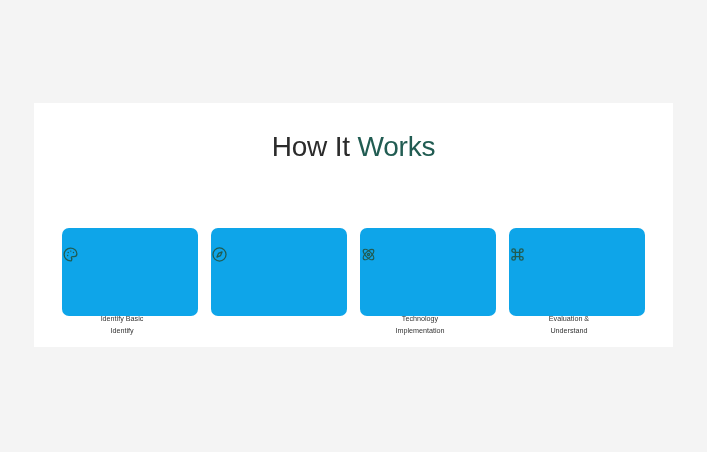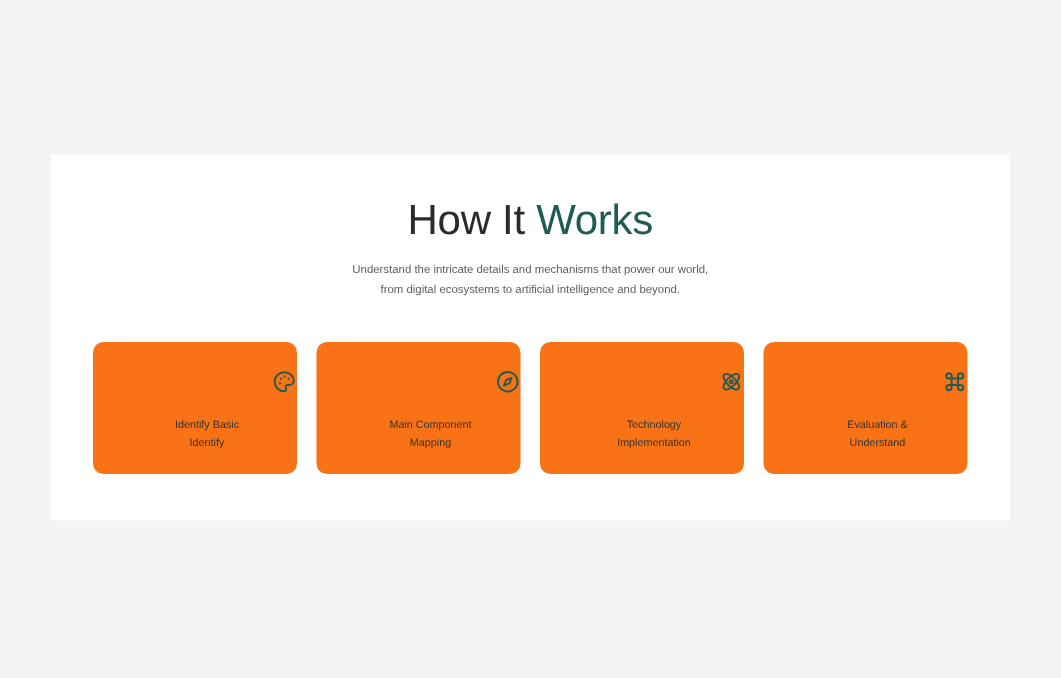--- a/index.html
+++ b/index.html
@@ -71,28 +71,29 @@
     left: 28px;
     top: 125px;
     width: 584px;
     display: flex;
     gap: 13px;
   }
 
   .card {
     width: 136px;
     height: 88px;
-    background: #f97316;
+    background: #0ea5e9;
     border-radius: 7px;
     box-sizing: border-box;
     display: flex;
     flex-direction: column;
-    align-items: flex-end;
+    align-items: flex-start;
     justify-content: flex-start;
     padding-top: 18px;
+    gap: 36px;
   }
 
   .card-icon {
     width: 17px;
     height: 17px;
     color: #215c52;
     display: block;
     line-height: 0;
   }
   .card-icon svg {
@@ -118,24 +119,20 @@
 <body>
 
 <div id="page">
 
   <div class="panel">
 
     <h1 class="heading">
       <span class="plain">How It </span><span class="accent">Works</span>
     </h1>
 
-    <p class="subtitle">
-      <span class="line">Understand the intricate details and mechanisms that power our world,</span>
-      <span class="line">from digital ecosystems to artificial intelligence and beyond.</span>
-    </p>
 
     <div class="cards">
 
       <div class="card">
         <span class="card-icon">
           <svg viewBox="0 0 24 24" fill="none" stroke="currentColor" stroke-width="1.8" stroke-linecap="round" stroke-linejoin="round">
             <path d="M12 21a9 9 0 1 1 0-18c4.97 0 9 3.58 9 8 0 2.21-1.79 4-4 4h-2.2a1.6 1.6 0 0 0-1.2 2.66c.36.41.4 1.02.03 1.42A1.57 1.57 0 0 1 12 21z"></path>
             <circle cx="8" cy="13.5" r="1" fill="currentColor" stroke="none"></circle>
             <circle cx="8.8" cy="9.2" r="1" fill="currentColor" stroke="none"></circle>
             <circle cx="12.4" cy="7.2" r="1" fill="currentColor" stroke="none"></circle>
@@ -148,24 +145,20 @@
         </div>
       </div>
 
       <div class="card">
         <span class="card-icon">
           <svg viewBox="0 0 24 24" fill="none" stroke="currentColor" stroke-width="1.8" stroke-linecap="round" stroke-linejoin="round">
             <circle cx="12" cy="12" r="9.2"></circle>
             <path d="M15.6 8.4l-2.1 5.1-5.1 2.1 2.1-5.1z"></path>
           </svg>
         </span>
-        <div class="card-label">
-          <span class="line">Main Component</span>
-          <span class="line">Mapping</span>
-        </div>
       </div>
 
       <div class="card">
         <span class="card-icon">
           <svg viewBox="0 0 24 24" fill="none" stroke="currentColor" stroke-width="1.8" stroke-linecap="round" stroke-linejoin="round">
             <ellipse cx="12" cy="12" rx="4.2" ry="9.5" transform="rotate(45 12 12)"></ellipse>
             <ellipse cx="12" cy="12" rx="4.2" ry="9.5" transform="rotate(-45 12 12)"></ellipse>
             <circle cx="12" cy="12" r="1.5"></circle>
           </svg>
         </span>

